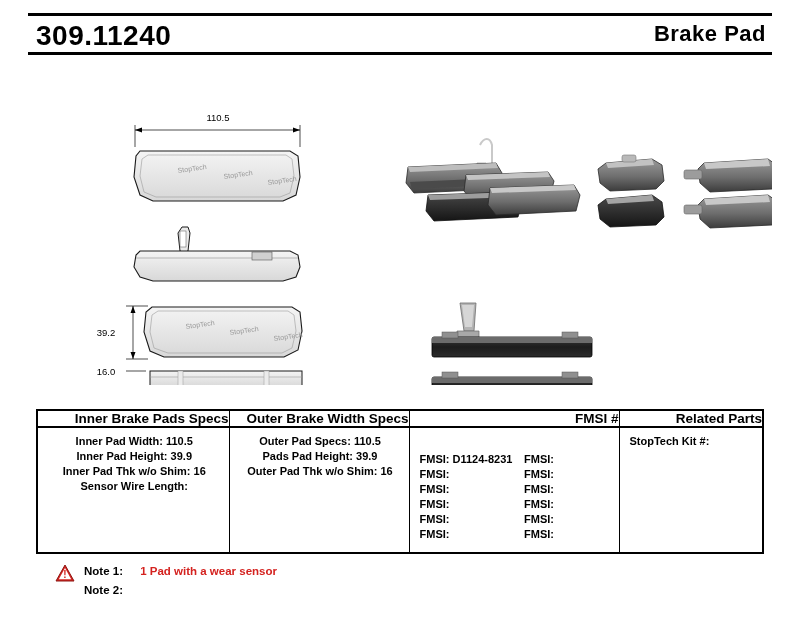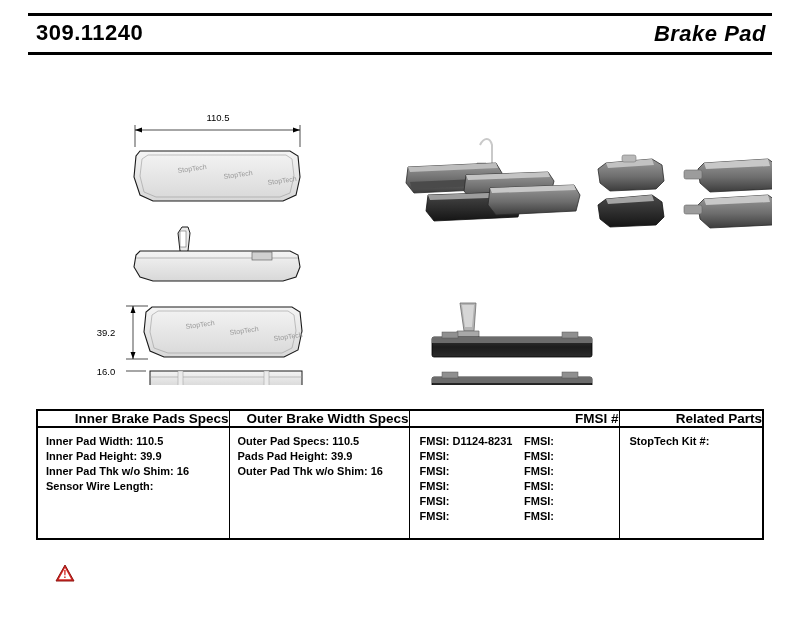--- a/index.html
+++ b/index.html
@@ -21,31 +21,30 @@
   
   .header {
     position: relative;
     height: 42px;
     border-top: 3px solid #000;
     border-bottom: 3px solid #000;
   }
   .part-number {
     position: absolute;
     left: 8px; top: 4px;
-    font-size: 22px;
+    font-size: 28px;
     font-weight: bold;
     letter-spacing: 0.5px;
   }
   .doc-type {
     position: absolute;
     right: 6px; top: 5px;
     font-size: 22px;
     font-weight: bold;
     letter-spacing: 0.5px;
-    font-style: italic;
   }
 
   
   .drawings {
     position: relative;
     height: 330px;
     width: 744px;
   }
   .drawings svg { position:absolute; left:0; top:0; }
 
@@ -72,23 +71,23 @@
   .cell-body {
     padding: 6px 8px 10px 8px;
     font-size: 11px;
     font-weight: bold;
     min-height: 110px;
   }
   .row-line {
     line-height: 15px;
     white-space: nowrap;
   }
-  .right-align { text-align: left; padding-right: 6px; }
+  .right-align { text-align: center; padding-right: 6px; }
   .fmsi-body {
-    padding: 6px 0 10px 0;
+    padding: 24px 0 10px 0;
     font-size: 11px;
     font-weight: bold;
   }
   .fmsi-row { display:flex; line-height:15px; }
   .fmsi-col { width: 50%; padding-left: 10px; }
   .related-body { padding: 6px 10px; font-size: 11px; font-weight: bold; }
 
   
   .notes {
     position: absolute;
@@ -371,14 +370,24 @@
     </tr>
   </tbody>
     </table>
 
   <svg class="warn-icon" viewBox="0 0 20 18">
     <polygon points="10,1 19,17 1,17" fill="#d4221f" stroke="#8d1713" stroke-width="1"></polygon>
     <polygon points="10,4 16.2,15.2 3.8,15.2" fill="#ffffff" stroke="none"></polygon>
     <text x="10" y="14" font-size="10" font-weight="bold" text-anchor="middle" fill="#d4221f" font-family="Liberation Sans, sans-serif">!</text>
   </svg>
 
+  <div class="notes">
+    <div class="note-line">
+      <span>Note 1:</span>
+      <span class="note-red">1 Pad with a wear sensor</span>
+    </div>
+    <div class="note-line">
+      <span>Note 2:</span>
+      <span class="note-red"></span>
+    </div>
+  </div>
 
 </div>
 
 </body></html>

